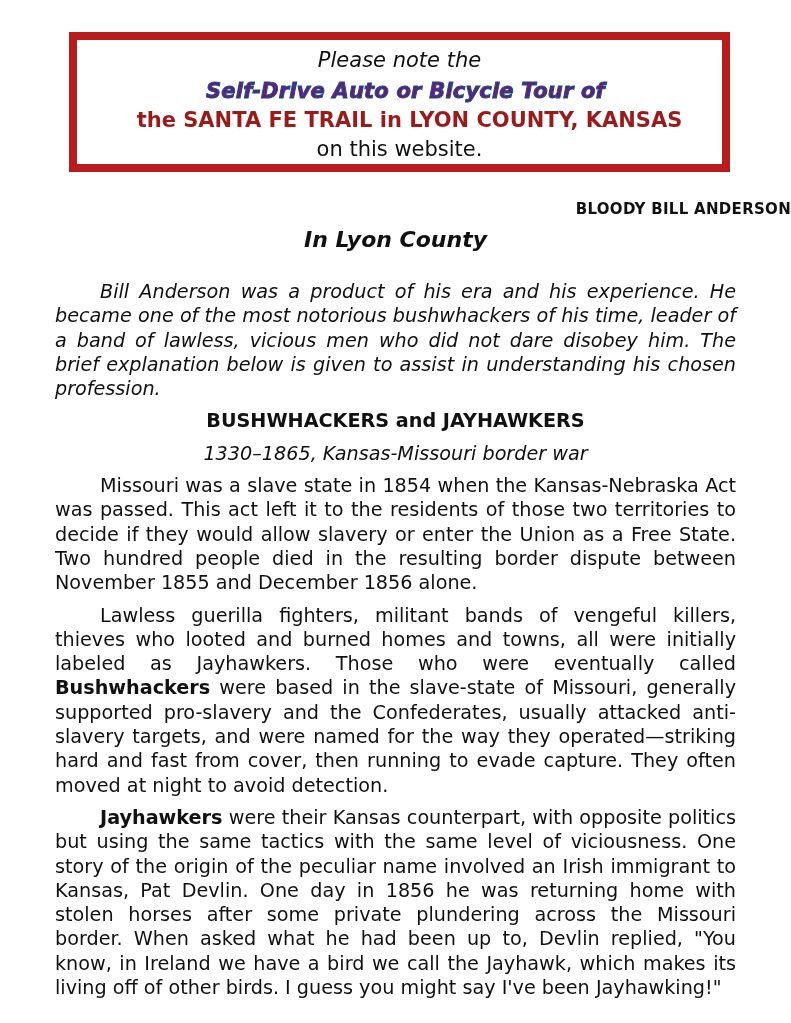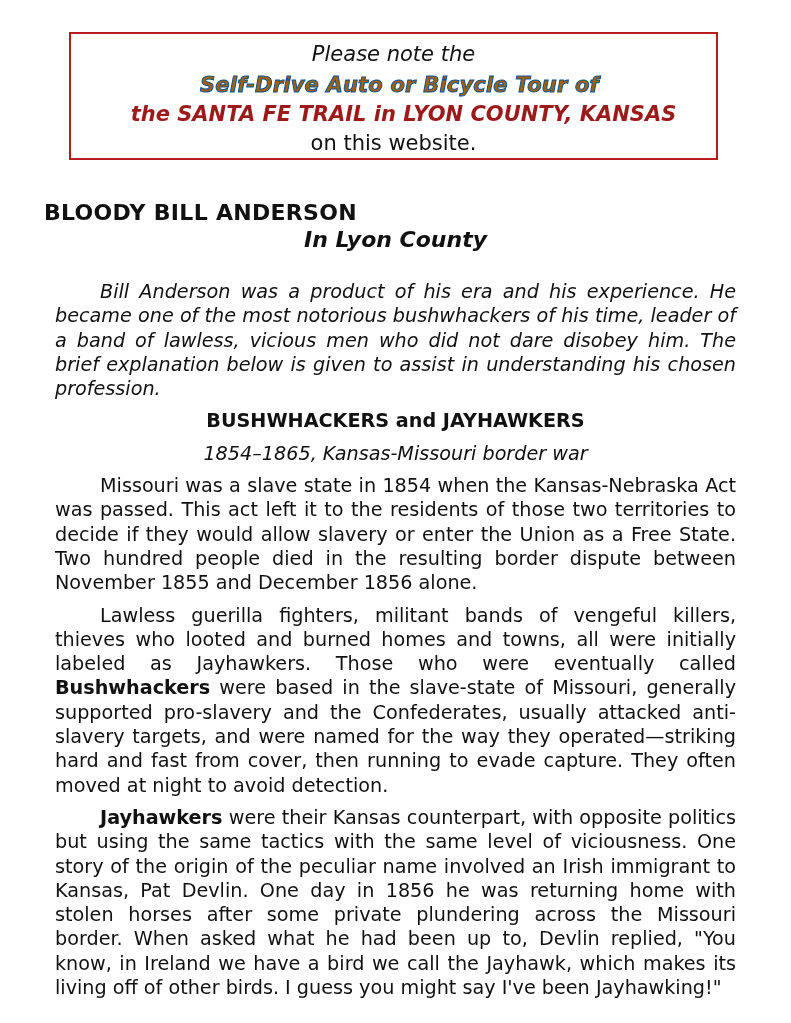--- a/index.html
+++ b/index.html
@@ -1,30 +1,30 @@
 <!DOCTYPE html>
 <html><head>
 <meta charset="utf-8">
 <style>
   html, body { margin: 0; padding: 0; background: #ffffff; }
   body { width: 791px; height: 1023px; position: relative; overflow: hidden; font-family: "DejaVu Sans", sans-serif; color: #111; }
 
   .notice {
     position: absolute; left: 69px; top: 32px; width: 645px; height: 124px;
-    border: 2px solid #b91c1c; box-sizing: content-box; text-align: center;
+    border: 8px solid #b91c1c; box-sizing: content-box; text-align: center;
   }
   .notice .l1 { position: absolute; left: 0; right: 0; top: 8px; font-size: 21px; font-style: italic; color: #111; }
   .notice .l2 {
     position: absolute; left: 12px; right: 0; top: 39px; font-size: 21px; font-style: italic; font-weight: bold;
-    color: #a16207; -webkit-text-stroke: 1px #0d4f93; letter-spacing: 0.2px;
+    color: #701a75; -webkit-text-stroke: 1px #0d4f93; letter-spacing: 0.2px;
   }
-  .notice .l3 { position: absolute; left: 0; right: 0; top: 68px; font-size: 21px; font-style: italic; font-weight: bold; color: #9c1a1a; margin-left: 20px; }
+  .notice .l3 { position: absolute; left: 0; right: 0; top: 68px; font-size: 21px; font-weight: bold; color: #9c1a1a; margin-left: 20px; }
   .notice .l4 { position: absolute; left: 0; right: 0; top: 97px; font-size: 21px; color: #111; }
 
-  .title { position: absolute; left: 0; right: 0; top: 200px; text-align: left; font-size: 22px; font-weight: bold; letter-spacing: 0.3px; padding-left: 44px; }
+  .title { position: absolute; left: 0; right: 0; top: 200px; text-align: right; font-size: 15px; font-weight: bold; letter-spacing: 0.3px; padding-left: 44px; }
   .subtitle { position: absolute; left: 0; right: 0; top: 227px; text-align: center; font-size: 22px; font-weight: bold; font-style: italic; }
 
   .body {
     position: absolute; left: 47px; width: 697px; top: 272px;
     font-size: 19.2px; line-height: 24.3px; text-align: justify;
   }
   .body p { margin: 8px; text-indent: 45px; }
   .body p.intro { font-style: italic; }
   .body .sec-head { text-align: center; font-weight: bold; text-indent: 0; }
   .body .sec-sub { text-align: center; font-style: italic; text-indent: 0; }
@@ -39,17 +39,17 @@
   <div class="l3">the SANTA FE TRAIL in LYON COUNTY, KANSAS</div>
   <div class="l4">on this website.</div>
 </div>
 
 <div class="title">BLOODY BILL ANDERSON</div>
 <div class="subtitle">In Lyon County</div>
 
 <div class="body">
   <p class="intro">Bill Anderson was a product of his era and his experience.  He became one of the most notorious bushwhackers of his time, leader of a band of lawless, vicious men who did not dare disobey him. The brief explanation below is given to assist in understanding his chosen profession.</p>
   <p class="sec-head">BUSHWHACKERS and JAYHAWKERS</p>
-  <p class="sec-sub">1854–1865, Kansas-Missouri border war</p>
+  <p class="sec-sub">1330–1865, Kansas-Missouri border war</p>
   <p>Missouri was a slave state in 1854 when the Kansas-Nebraska Act was passed. This act left it to the residents of those two territories to decide if they would allow slavery or enter the Union as a Free State.  Two hundred people died in the resulting border dispute between November 1855 and December 1856 alone.</p>
   <p><span>Lawless guerilla fighters, militant bands of vengeful killers, thieves who looted and burned homes and towns, all were initially labeled as Jayhawkers. Those who were eventually called </span><b>Bushwhackers</b><span> were based in the slave-state of Missouri, generally supported pro-slavery and the Confederates, usually attacked anti-slavery targets, and were named for the way they operated—striking hard and fast from cover, then running to evade capture.  They often moved at night to avoid detection.</span></p>
   <p><b>Jayhawkers</b><span> were their Kansas counterpart, with opposite politics but using the same tactics with the same level of viciousness.  One story of the origin of the peculiar name involved an Irish immigrant to Kansas, Pat Devlin.  One day in 1856 he was returning home with stolen horses after some private plundering across the Missouri border. When asked what he had been up to, Devlin replied, "You know, in Ireland we have a bird we call the Jayhawk, which makes its living off of other birds.  I guess you might say I've been Jayhawking!"</span></p>
 </div>
 
 </body></html>

